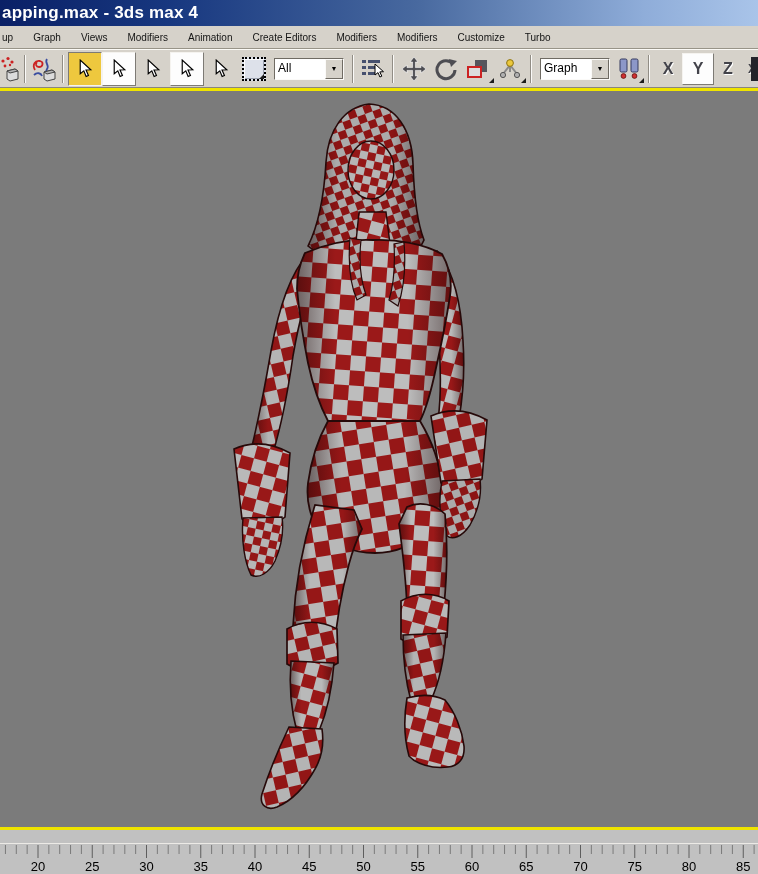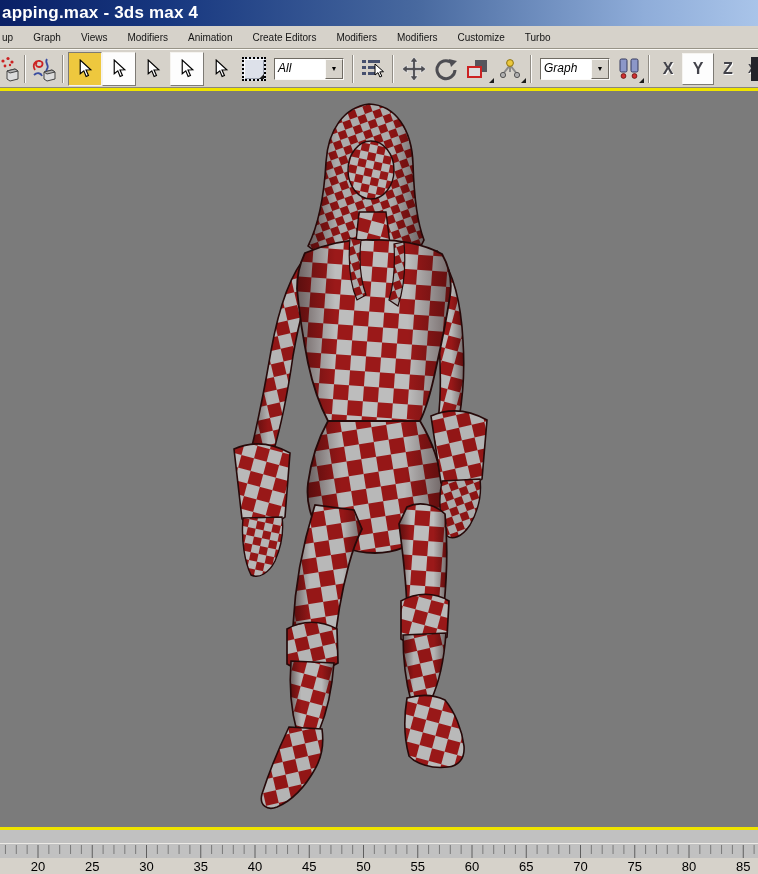--- a/index.html
+++ b/index.html
@@ -38,41 +38,41 @@
   .ticon{width:26px;height:28px;display:flex;align-items:center;justify-content:center;position:relative;flex:0 0 auto;}
   .flyout{position:absolute;right:0;bottom:0;width:0;height:0;
     border-left:5px solid transparent;border-bottom:5px solid #1c1c1c;}
   .marquee{
     width:20px;height:20px;border:2px dotted #000;background:#dde1ea;
     position:relative;margin:0 4px;flex:0 0 auto;
     box-shadow:inset 1px 1px 0 #fff, inset -1px -1px 0 #9aa0ad;
   }
   .combo{
     height:20px;display:flex;align-items:stretch;margin:0 4px;flex:0 0 auto;
-    border:1px solid;border-color:#6f6b63 #fbfaf8 #fbfaf8 #6f6b63;background:#fff;font-style:italic;
+    border:1px solid;border-color:#6f6b63 #fbfaf8 #fbfaf8 #6f6b63;background:#fff;
   }
   .combo .field{width:44px;font-size:12px;color:#000;padding:2px 3px 0 3px;white-space:nowrap;overflow:hidden;}
   .combo .drop{
     width:16px;background:#d6d2ca;border:1px solid;border-color:#fbfaf8 #6f6b63 #6f6b63 #fbfaf8;
     display:flex;align-items:center;justify-content:center;font-size:7px;color:#000;
   }
   .axis{
     min-width:26px;height:30px;display:flex;align-items:center;justify-content:center;
     font-weight:bold;font-size:16px;color:#43434a;text-shadow:1px 1px 0 #ffffff;
     border:1px solid transparent;flex:0 0 auto;
   }
   .axis.small{font-size:12px;}
   .axis.active{background:#fdfdfd;border-color:#f5f3ef #7d7a74 #7d7a74 #f5f3ef;}
   .right-sliver{position:absolute;right:0;top:7px;width:7px;height:24px;background:#23232a;}
   
   .vp-border{height:3px;background:#efe400;}
   .viewport{height:736px;background:#7b7b7b;position:relative;overflow:hidden;}
   .viewport svg{display:block;}
   
-  .trackbar{height:28px;background:#c1c1c1;position:relative;text-decoration:underline;}
+  .trackbar{height:44px;background:#c1c1c1;position:relative;text-decoration:underline;}
   .trackbar svg{display:block;}
   .trackbar text{font-family:"Liberation Sans",sans-serif;font-size:13px;fill:#000;}
 </style>
 </head>
 <body>
 
 <div class="titlebar">
   <span>apping.max - 3ds max 4</span>
 </div>
 

